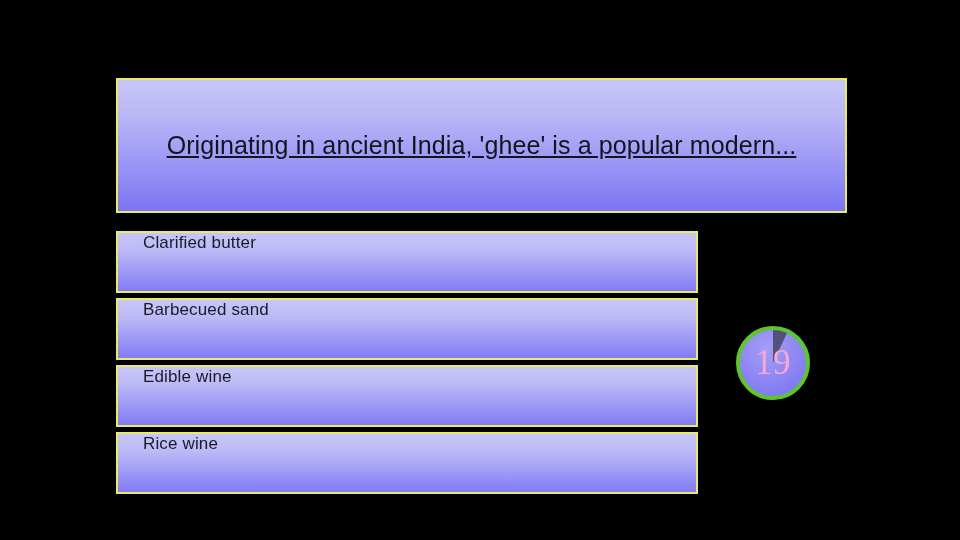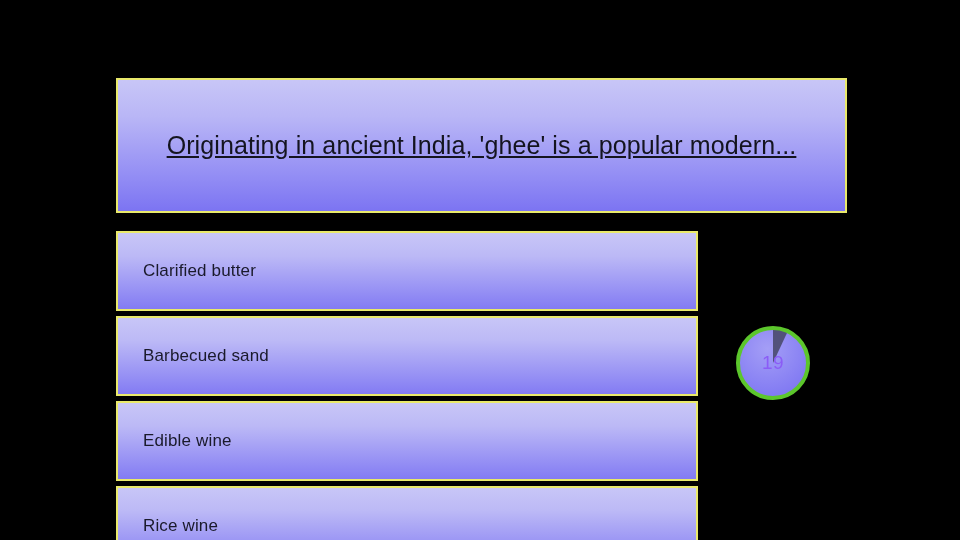--- a/index.html
+++ b/index.html
@@ -51,26 +51,25 @@
   
   .answers {
     position: absolute;
     left: 116px;
     top: 231px;
     width: 582px;
   }
   .answer-row {
     box-sizing: border-box;
     width: 582px;
-    height: 80px;
+    height: 62px;
     margin-bottom: 5px;
     border: 2px solid #e9e96b;
     background: linear-gradient(to bottom, #c8c6f7 0%, #bcb9f6 30%, #938df4 80%, #837bf3 100%);
     display: flex;
-    align-items: center;
     cursor: pointer;
   }
   .answer-row:last-child { margin-bottom: 0; }
   .answer-label {
     padding-left: 25px;
     font-size: 17px;
     color: #1a1a2b;
     letter-spacing: 0.15px;
   }
 
@@ -89,23 +88,24 @@
   }
   .timer-value {
     position: absolute;
     left: 0;
     top: 0;
     width: 78px;
     height: 78px;
     display: flex;
     align-items: center;
     justify-content: center;
-    font-size: 19px;
-    color: #8b5cf6;
+    font-size: 35px;
+    color: #f9a8d4;
     letter-spacing: 0.5px;
+    font-family: Liberation Serif, serif;
   }
 </style>
 </head>
 <body>
 
 <div id="quiz-stage">
 
   <div class="question-panel">
     <div class="question-text">Originating in ancient India, 'ghee' is a popular modern...</div>
   </div>

